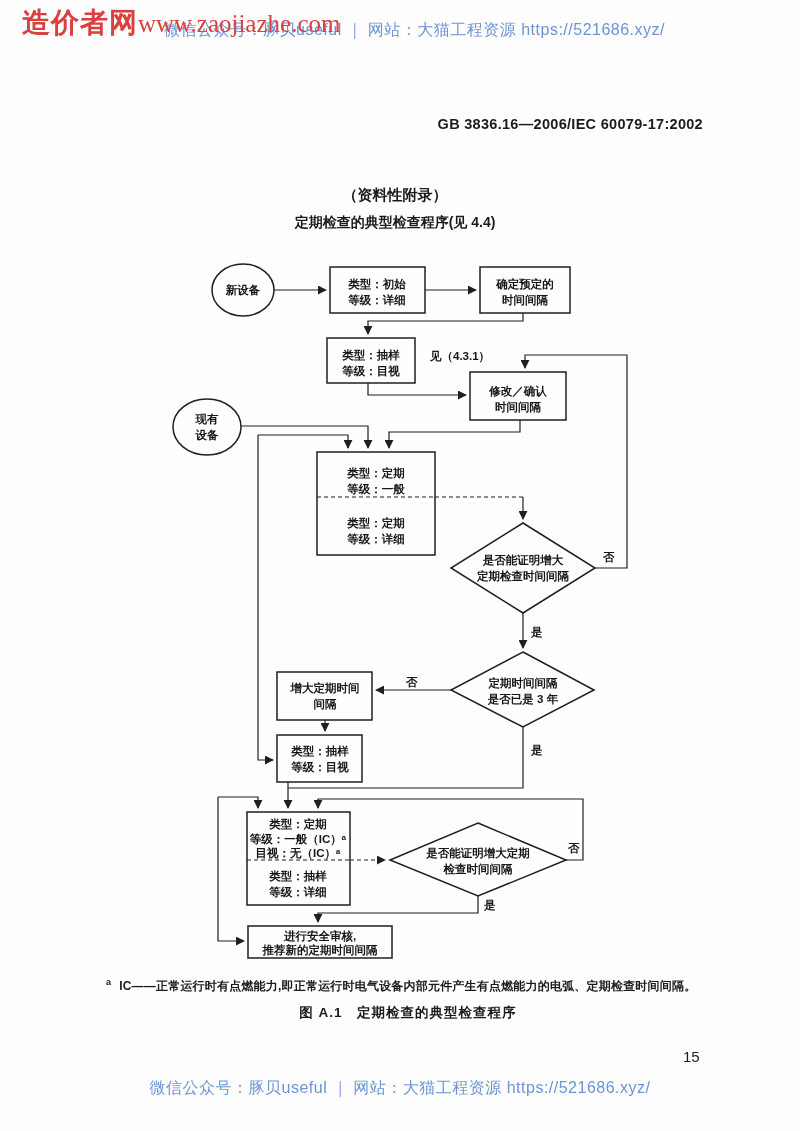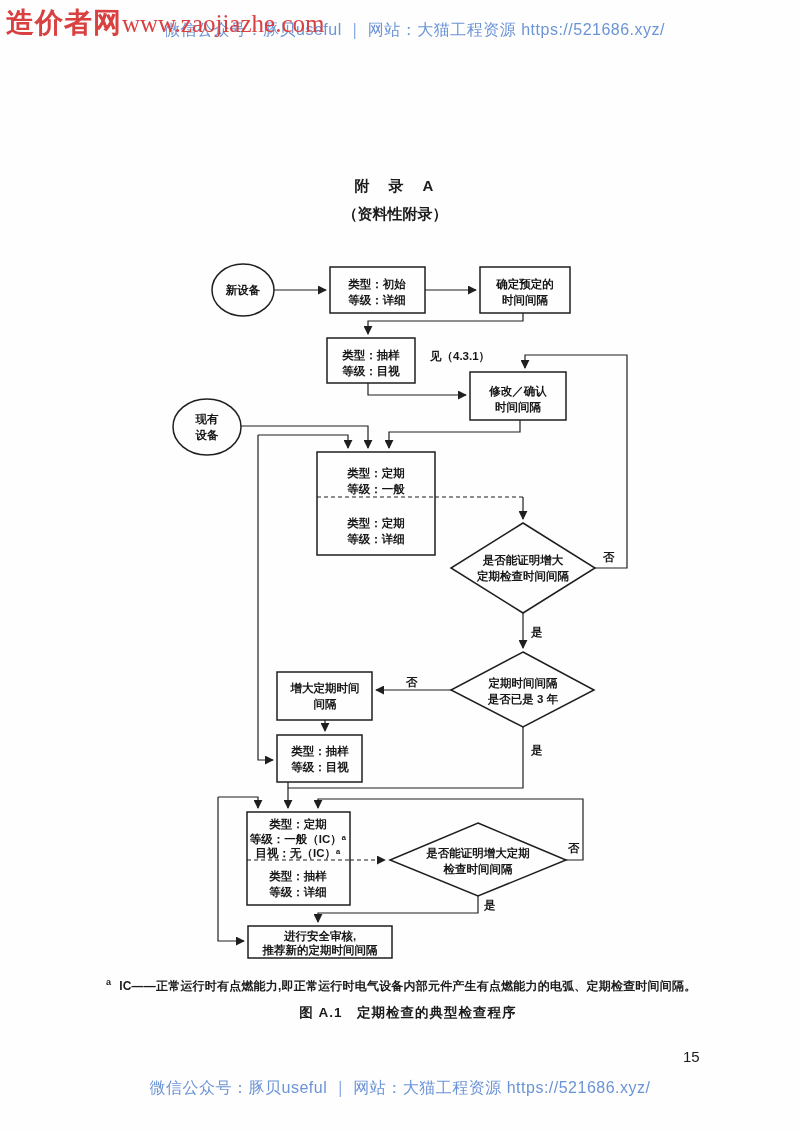--- a/index.html
+++ b/index.html
@@ -10,21 +10,21 @@
     font-family:"Liberation Sans", sans-serif; color:#1b1b1b;
   }
   
   .wm-blue-top {
     position:absolute; left:164px; top:20px;
     font-size:16px; color:#6b94d6; letter-spacing:0.5px; white-space:nowrap;
   }
   .wm-red {
     position:absolute; left:6px; top:4px; white-space:nowrap; color:#d94040;
   }
-  .wm-red .brand { font-size:28px; font-weight:bold; letter-spacing:1px; }
+  .wm-red .brand { font-size:28px; font-weight:bold; letter-spacing:1px;margin-left:16px; }
   .wm-red .url { font-size:25px; font-family:Liberation Serif, serif;margin-top:14px; }
   
   .std-code {
     position:absolute; top:116px; right:97px;
     font-size:14.5px; font-weight:bold; letter-spacing:0.3px;
   }
   .titles { position:absolute; top:177px; left:0; right:10px; text-align:center; }
   .titles .t1 { font-size:15px; font-weight:bold; letter-spacing:2px; }
   .titles .t2 { font-size:15px; font-weight:bold; margin-top:9px; }
   .titles .t3 { font-size:14px; font-weight:bold; margin-top:9px; }
@@ -52,24 +52,25 @@
 </head>
 <body>
 
 <div class="page">
 
   <div class="wm-blue-top">微信公众号：豚贝useful ｜ 网站：大猫工程资源 https://521686.xyz/</div>
   <div class="wm-red">
     <span class="brand">造价者网</span><span class="url">www.zaojiazhe.com</span>
   </div>
 
+  <div class="std-code">GB 3836.16—2006/IEC 60079-17:2002</div>
 
   <div class="titles">
-    <div class="t1">附　录　A</div>
     <div class="t2">（资料性附录）</div>
+    <div class="t3">定期检查的典型检查程序(见 4.4)</div>
   </div>
 
   <svg class="flow" viewBox="0 0 800 1131">
     <defs>
       <marker id="arr" viewBox="0 0 10 10" refX="9" refY="5" markerWidth="7.5" markerHeight="7.5" orient="auto-start-reverse">
         <path d="M0,0 L10,5 L0,10 z" fill="#1f1f1f"></path>
       </marker>
     </defs>
 
     <path class="conn" marker-end="url(#arr)" d="M274,290 H326"></path>

